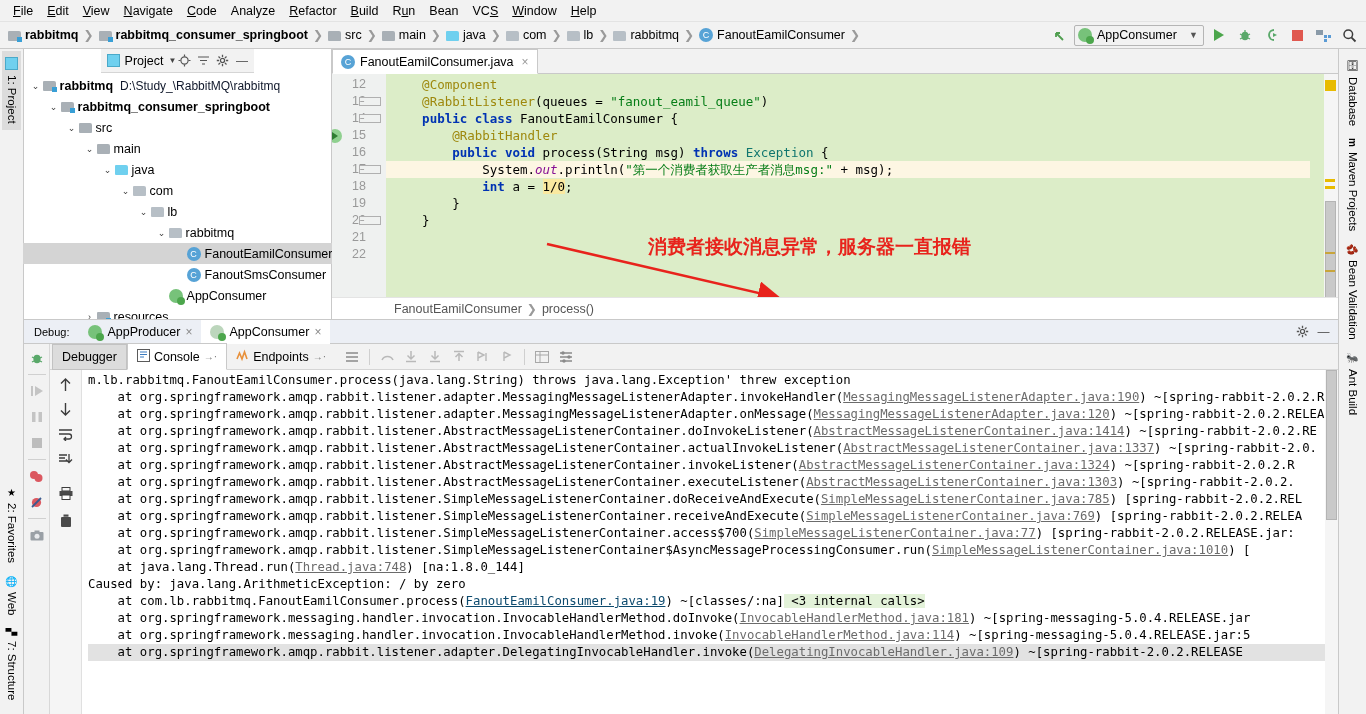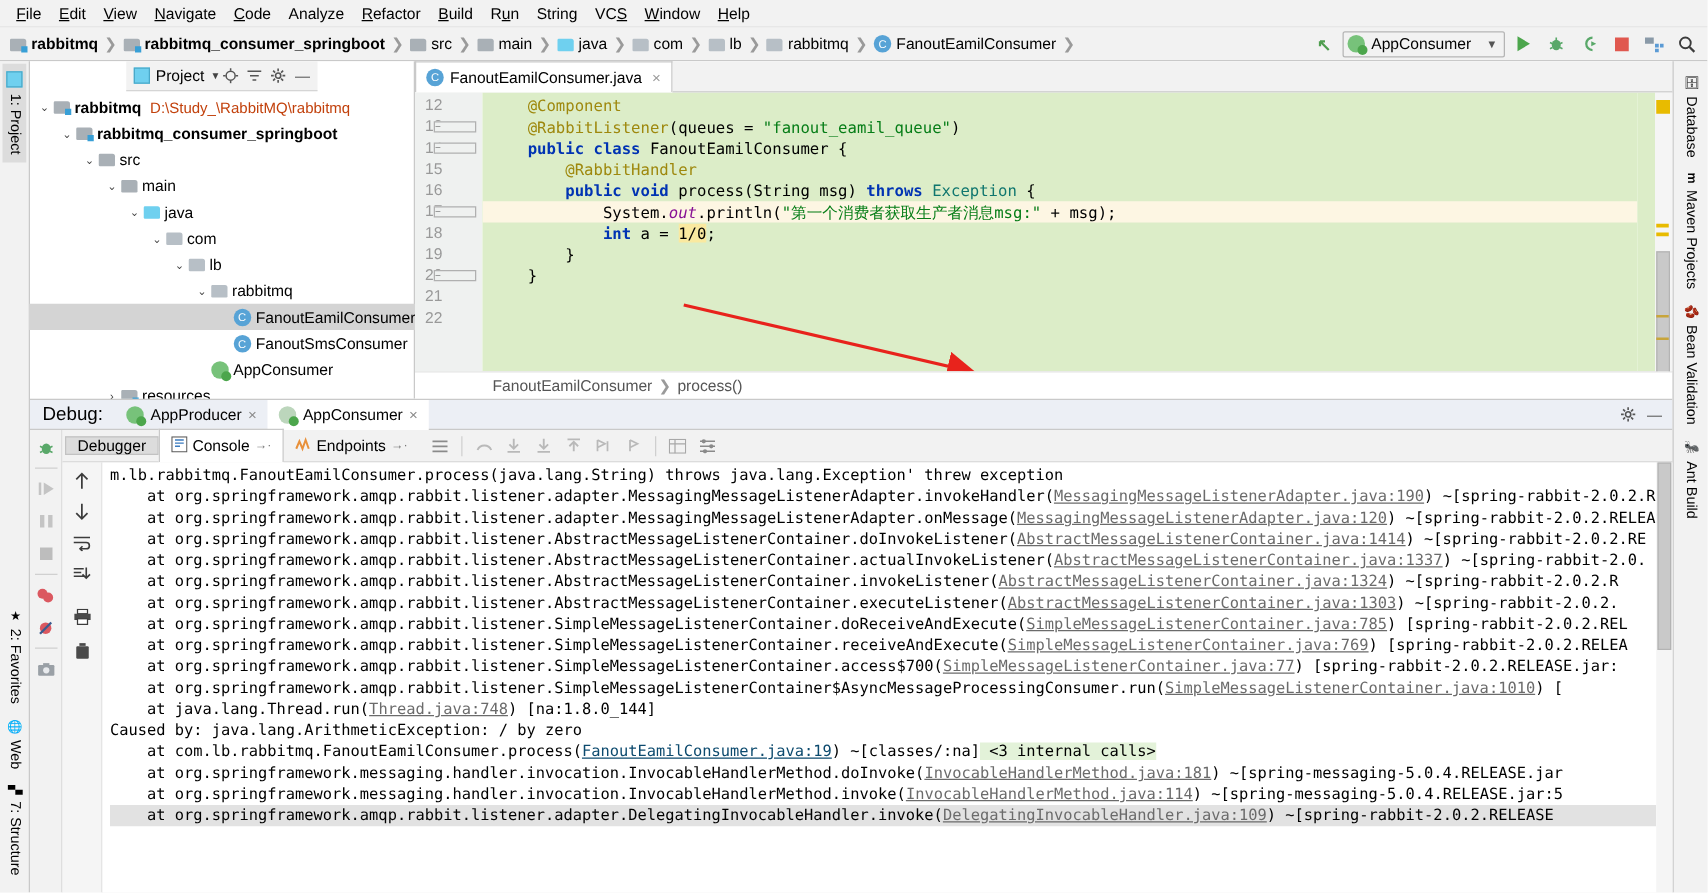--- a/index.html
+++ b/index.html
@@ -84,38 +84,38 @@
   #project .hdr .acts { margin-left:auto; display:flex; align-items:center; gap:2px; }
   .prj-ic { width:13px;height:13px;background:#6fd0ef;border:1px solid #4aa9c9; }
   .hdr-btn { width:17px;height:17px;display:flex;align-items:center;justify-content:center;
     color:#555;font-size:12px; }
   #tree { flex:1; overflow:hidden; padding-top:2px; font-size:12.5px; position:relative; }
   .row { height:21px; display:flex; align-items:center; white-space:nowrap; }
   .row.sel { background:#d4d4d4; }
   .arrow { width:14px; text-align:center; color:#3c3c3c; font-size:9px; }
   .row .nm { margin-left:4px; }
   .row .nm.b { font-weight:bold; }
-  .row .path { color:#c2410c; margin-left:7px; font-size:12px; }
+  .row .path { color:#0f172a; margin-left:7px; font-size:12px; }
   .runcls-ic { width:14px;height:14px;border-radius:50%;background:#77c27a;
     position:relative; display:inline-block; }
   .runcls-ic::after{content:'';position:absolute;right:-2px;bottom:-2px;width:8px;height:8px;
     background:#4ca64c;border-radius:50%;}
 
   
   #editor { flex:1; display:flex; flex-direction:column; min-width:0; background:#fff; }
   #tabs { height:25px; background:#f2f2f2; display:flex; align-items:flex-end;
      border-bottom:1px solid #c9c9c9; }
   .etab { height:25px; display:flex; align-items:center; gap:5px; padding:0 8px;
     background:#fff; border:1px solid #c9c9c9; border-bottom:1px solid #fff;
     font-size:12.5px; position:relative; top:1px; }
   .etab .x { color:#9a9a9a; font-size:12px; margin-left:3px; }
   #codewrap { flex:1; display:flex; min-height:0; position:relative; overflow:hidden; }
   #gutter { width:54px; background:#eff1f0; color:#999; font-size:12.5px; text-align:right;
     padding-top:2px; position:relative; flex-shrink:0; }
-  #gutter div { height:17px; line-height:17px; padding-right:32px; }
+  #gutter div { height:17px; line-height:17px; padding-right:20px; }
   #gutter .fold { position:absolute; right:5px; width:9px; height:9px; border:1px solid #b0b0b0;
     background:#eff1f0; color:#777; font-size:8px; line-height:7px; text-align:center; }
   #code { flex:1; background:#dcedc8; position:relative; padding-top:2px; overflow:hidden;
      font-family:"DejaVu Sans Mono", monospace; font-size:12.5px; }
   #code .cl { height:17px; line-height:17px; white-space:pre; padding-left:6px; }
   #code .cl.hl { background:#fdf6e3; }
   .kw { color:#0033b3; font-weight:bold; }
   .ann { color:#9e880d; }
   .str { color:#067d17; }
   .cmt { color:#8c8c8c; font-style:italic; }
@@ -133,35 +133,35 @@
   
   #anno { position:absolute; inset:0; pointer-events:none; }
   #annotext { position:absolute; left:316px; top:160px; color:#e8231c;
     font-family:"DejaVu Sans", sans-serif; font-size:19px; font-weight:bold; white-space:nowrap; }
 
   
   #debugwin { flex:1; display:flex; flex-direction:column; min-height:0;
     border-top:1px solid #c9c9c9; background:#fff; }
   #dbghdr { height:24px; background:#eceff5; display:flex; align-items:center;
     padding-left:10px; border-bottom:1px solid #c9c9c9; }
-  #dbghdr .lab { font-size:15px; margin-right:10px; }
+  #dbghdr .lab { font-size:11px; margin-right:10px; }
   .sess { display:flex;align-items:center;gap:5px;padding:0 9px;height:24px;font-size:12.5px; }
   .sess.sel { background:#fff; }
   .sess .x { color:#8a8a8a; font-size:12px; }
   #dbghdr .rt { margin-left:auto; display:flex; gap:4px; padding-right:6px; }
 
   #dbgbody { flex:1; display:flex; min-height:0; }
   #dbgleft { width:26px; background:#f2f2f2; border-right:1px solid #d8d8d8;
     display:flex; flex-direction:column; align-items:center; padding-top:4px; gap:6px; }
   .dbtn { width:20px;height:20px;display:flex;align-items:center;justify-content:center; }
   .hr { width:18px;height:1px;background:#d0d0d0; }
   #dbgright { flex:1; display:flex; flex-direction:column; min-width:0; }
   #dbgtabs { height:26px; background:#f2f2f2; display:flex; align-items:center;
     border-bottom:1px solid #d5d5d5; padding-left:2px; }
-  .dtab { height:15px; display:flex; align-items:center; gap:4px; padding:0 9px;
+  .dtab { height:26px; display:flex; align-items:center; gap:4px; padding:0 9px;
     font-size:12.5px; }
   .dtab.act { background:#fff; border:1px solid #c9c9c9; border-bottom-color:#fff; height:27px;}
   .dtab.btnish { background:#dcdcdc; border:1px solid #c2c2c2; }
   .dtoolbar { display:flex; align-items:center; gap:2px; margin-left:6px; }
   .dtoolbar .di { width:22px;height:20px;display:flex;align-items:center;justify-content:center;
      color:#777;font-size:12px; }
   .vsep { width:1px;height:16px;background:#cfcfcf;margin:0 4px; }
 
   #console { flex:1; display:flex; min-height:0; }
   #consgut { width:32px; background:#f5f5f5; border-right:1px solid #e0e0e0; position:relative;}
@@ -182,21 +182,21 @@
 <div id="menubar">
   <div class="mi"><u>F</u>ile</div>
   <div class="mi"><u>E</u>dit</div>
   <div class="mi"><u>V</u>iew</div>
   <div class="mi"><u>N</u>avigate</div>
   <div class="mi"><u>C</u>ode</div>
   <div class="mi">Analyze</div>
   <div class="mi"><u>R</u>efactor</div>
   <div class="mi"><u>B</u>uild</div>
   <div class="mi">R<u>u</u>n</div>
-  <div class="mi">String</div>
+  <div class="mi">Bean</div>
   <div class="mi">VC<u>S</u></div>
   <div class="mi"><u>W</u>indow</div>
   <div class="mi"><u>H</u>elp</div>
 </div>
 
 <div id="navbar">
   <div class="crumb bold">
     <span class="folder-ic module">
         <i></i>
       </span>
@@ -492,20 +492,21 @@
 
           <div id="anno">
             <svg width="100%" height="100%" style="position:absolute;inset:0;">
               <defs>
                 <marker id="ah" markerWidth="9" markerHeight="9" refX="7" refY="4.5" orient="auto">
                   <path d="M0,0 L9,4.5 L0,9 z" fill="#e8231c"></path>
                 </marker>
               </defs>
               <line x1="215" y1="170" x2="444" y2="223" stroke="#e8231c" stroke-width="2.6" marker-end="url(#ah)"></line>
             </svg>
+            <div id="annotext">消费者接收消息异常，服务器一直报错</div>
           </div>
         </div>
 
         <div id="bcrumb">
           <span>FanoutEamilConsumer</span>
           <span class="sep">❯</span>
           <span>process()</span>
         </div>
       </div>
     </div>

